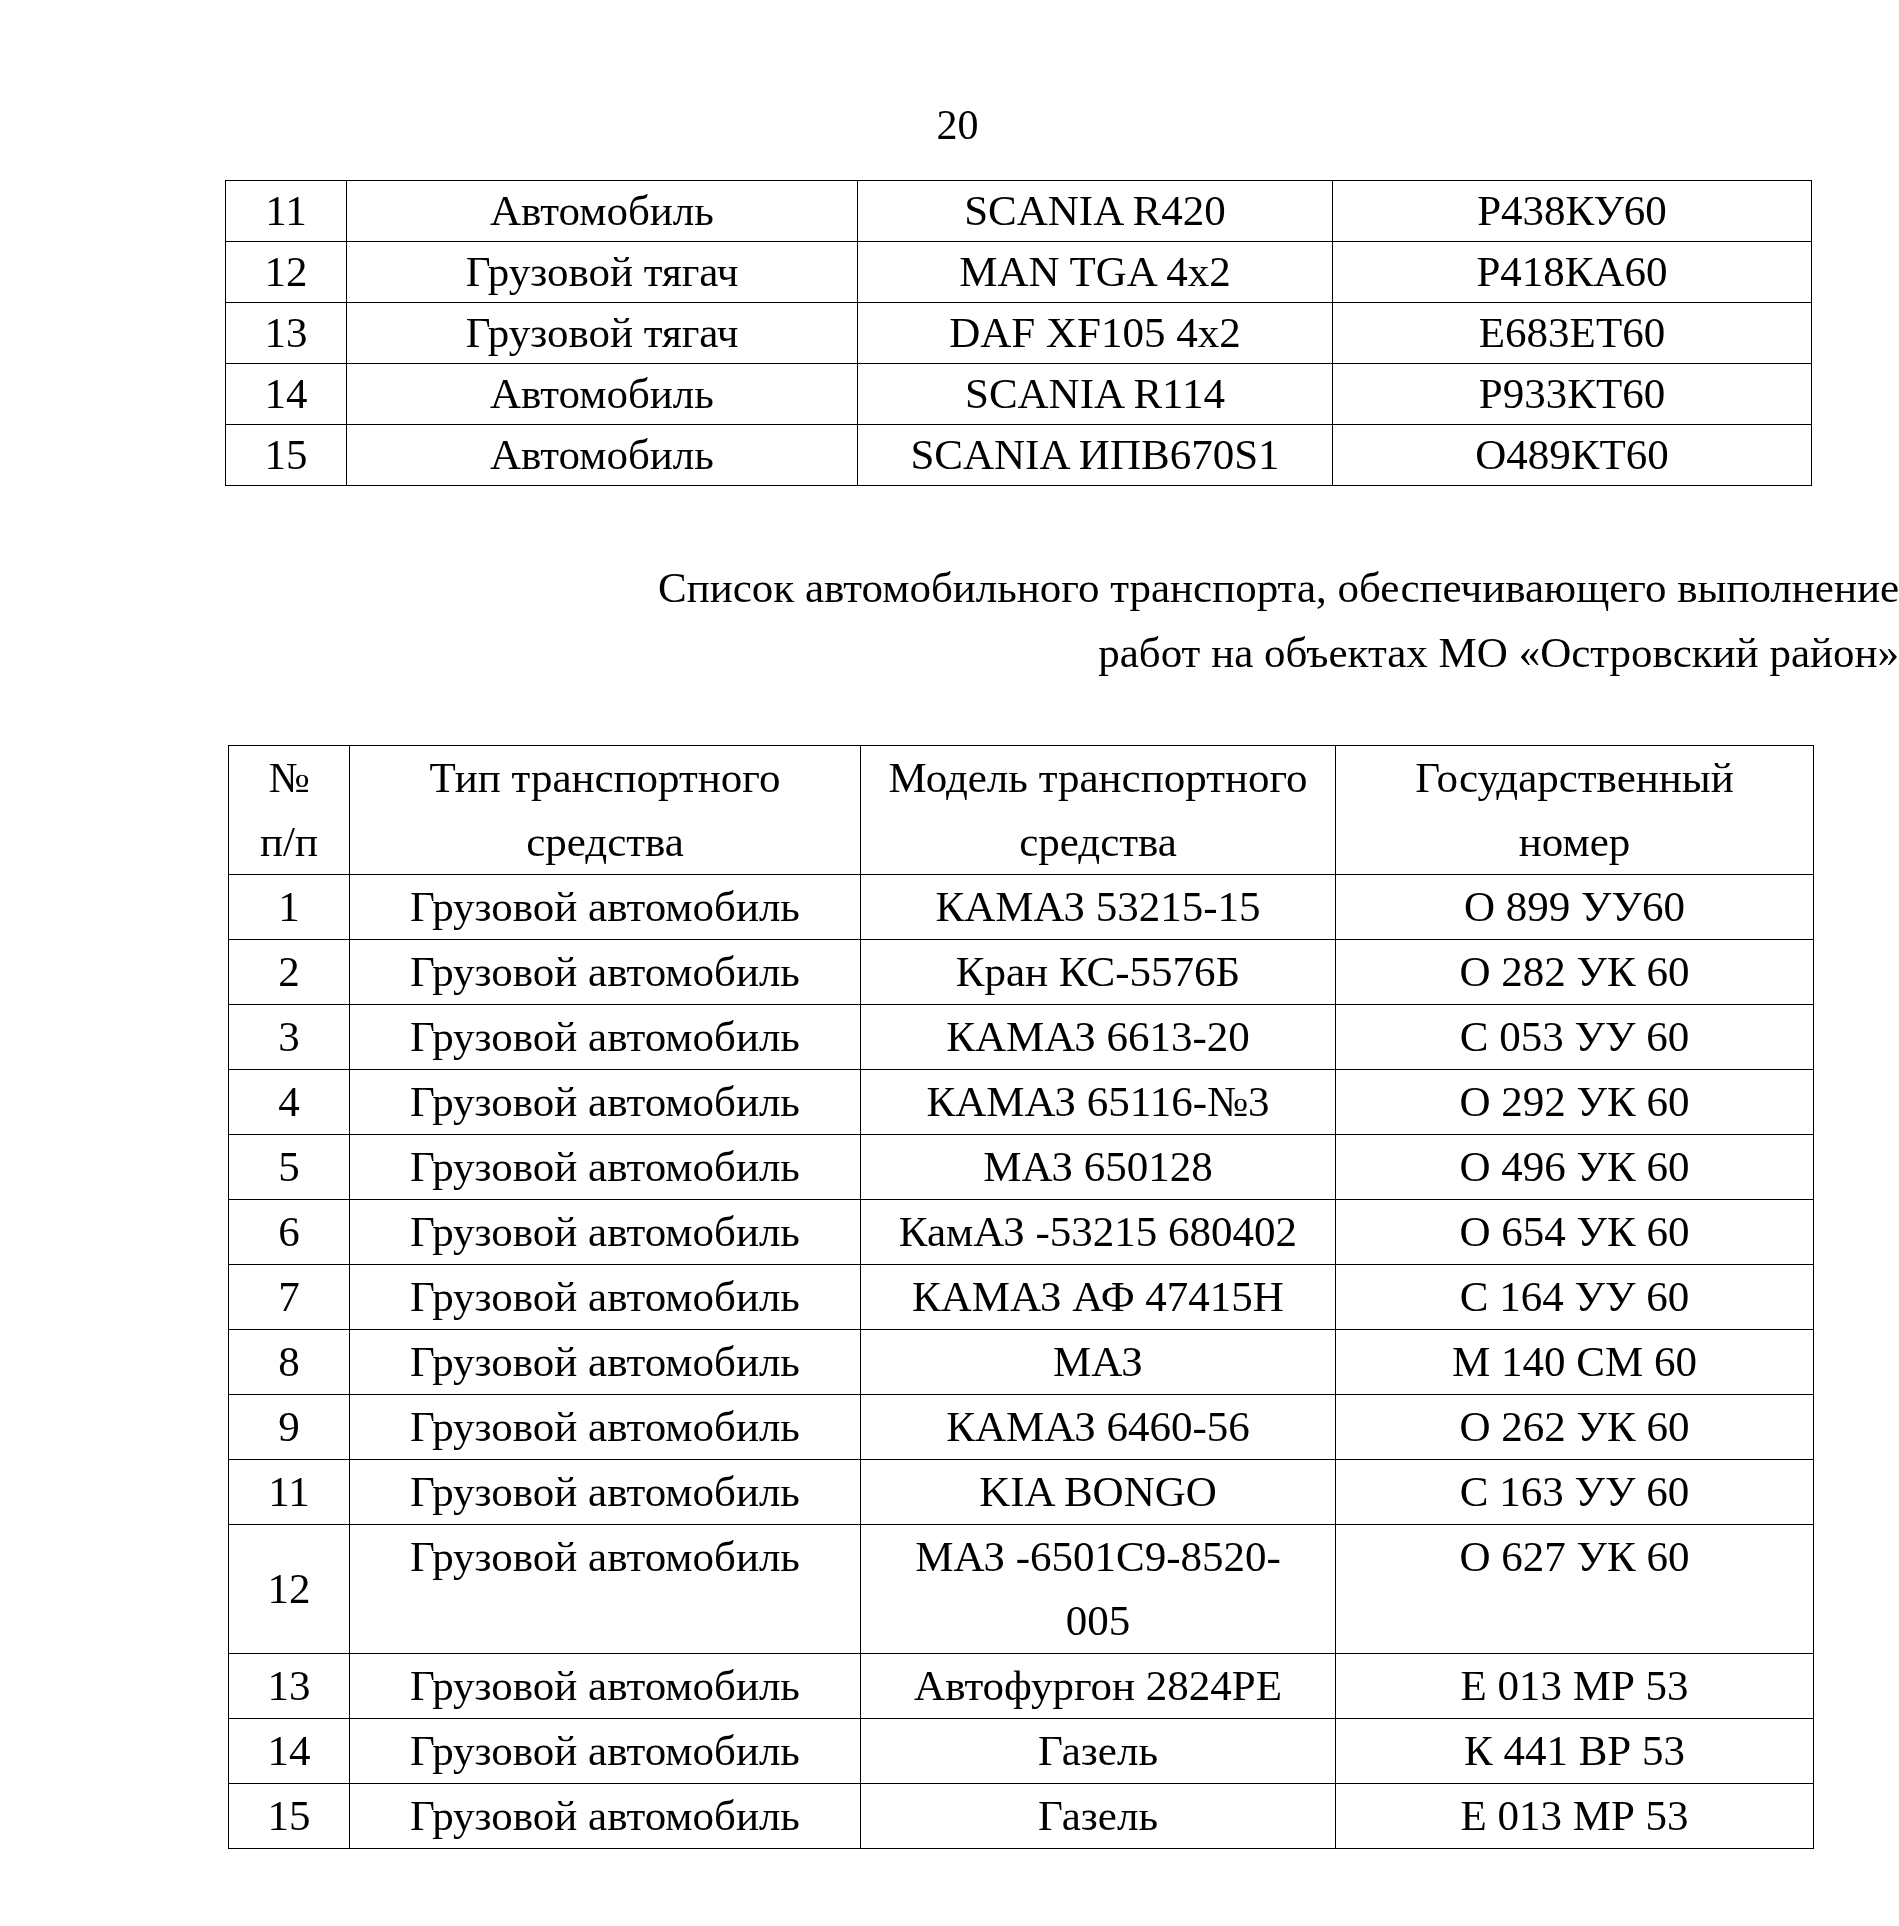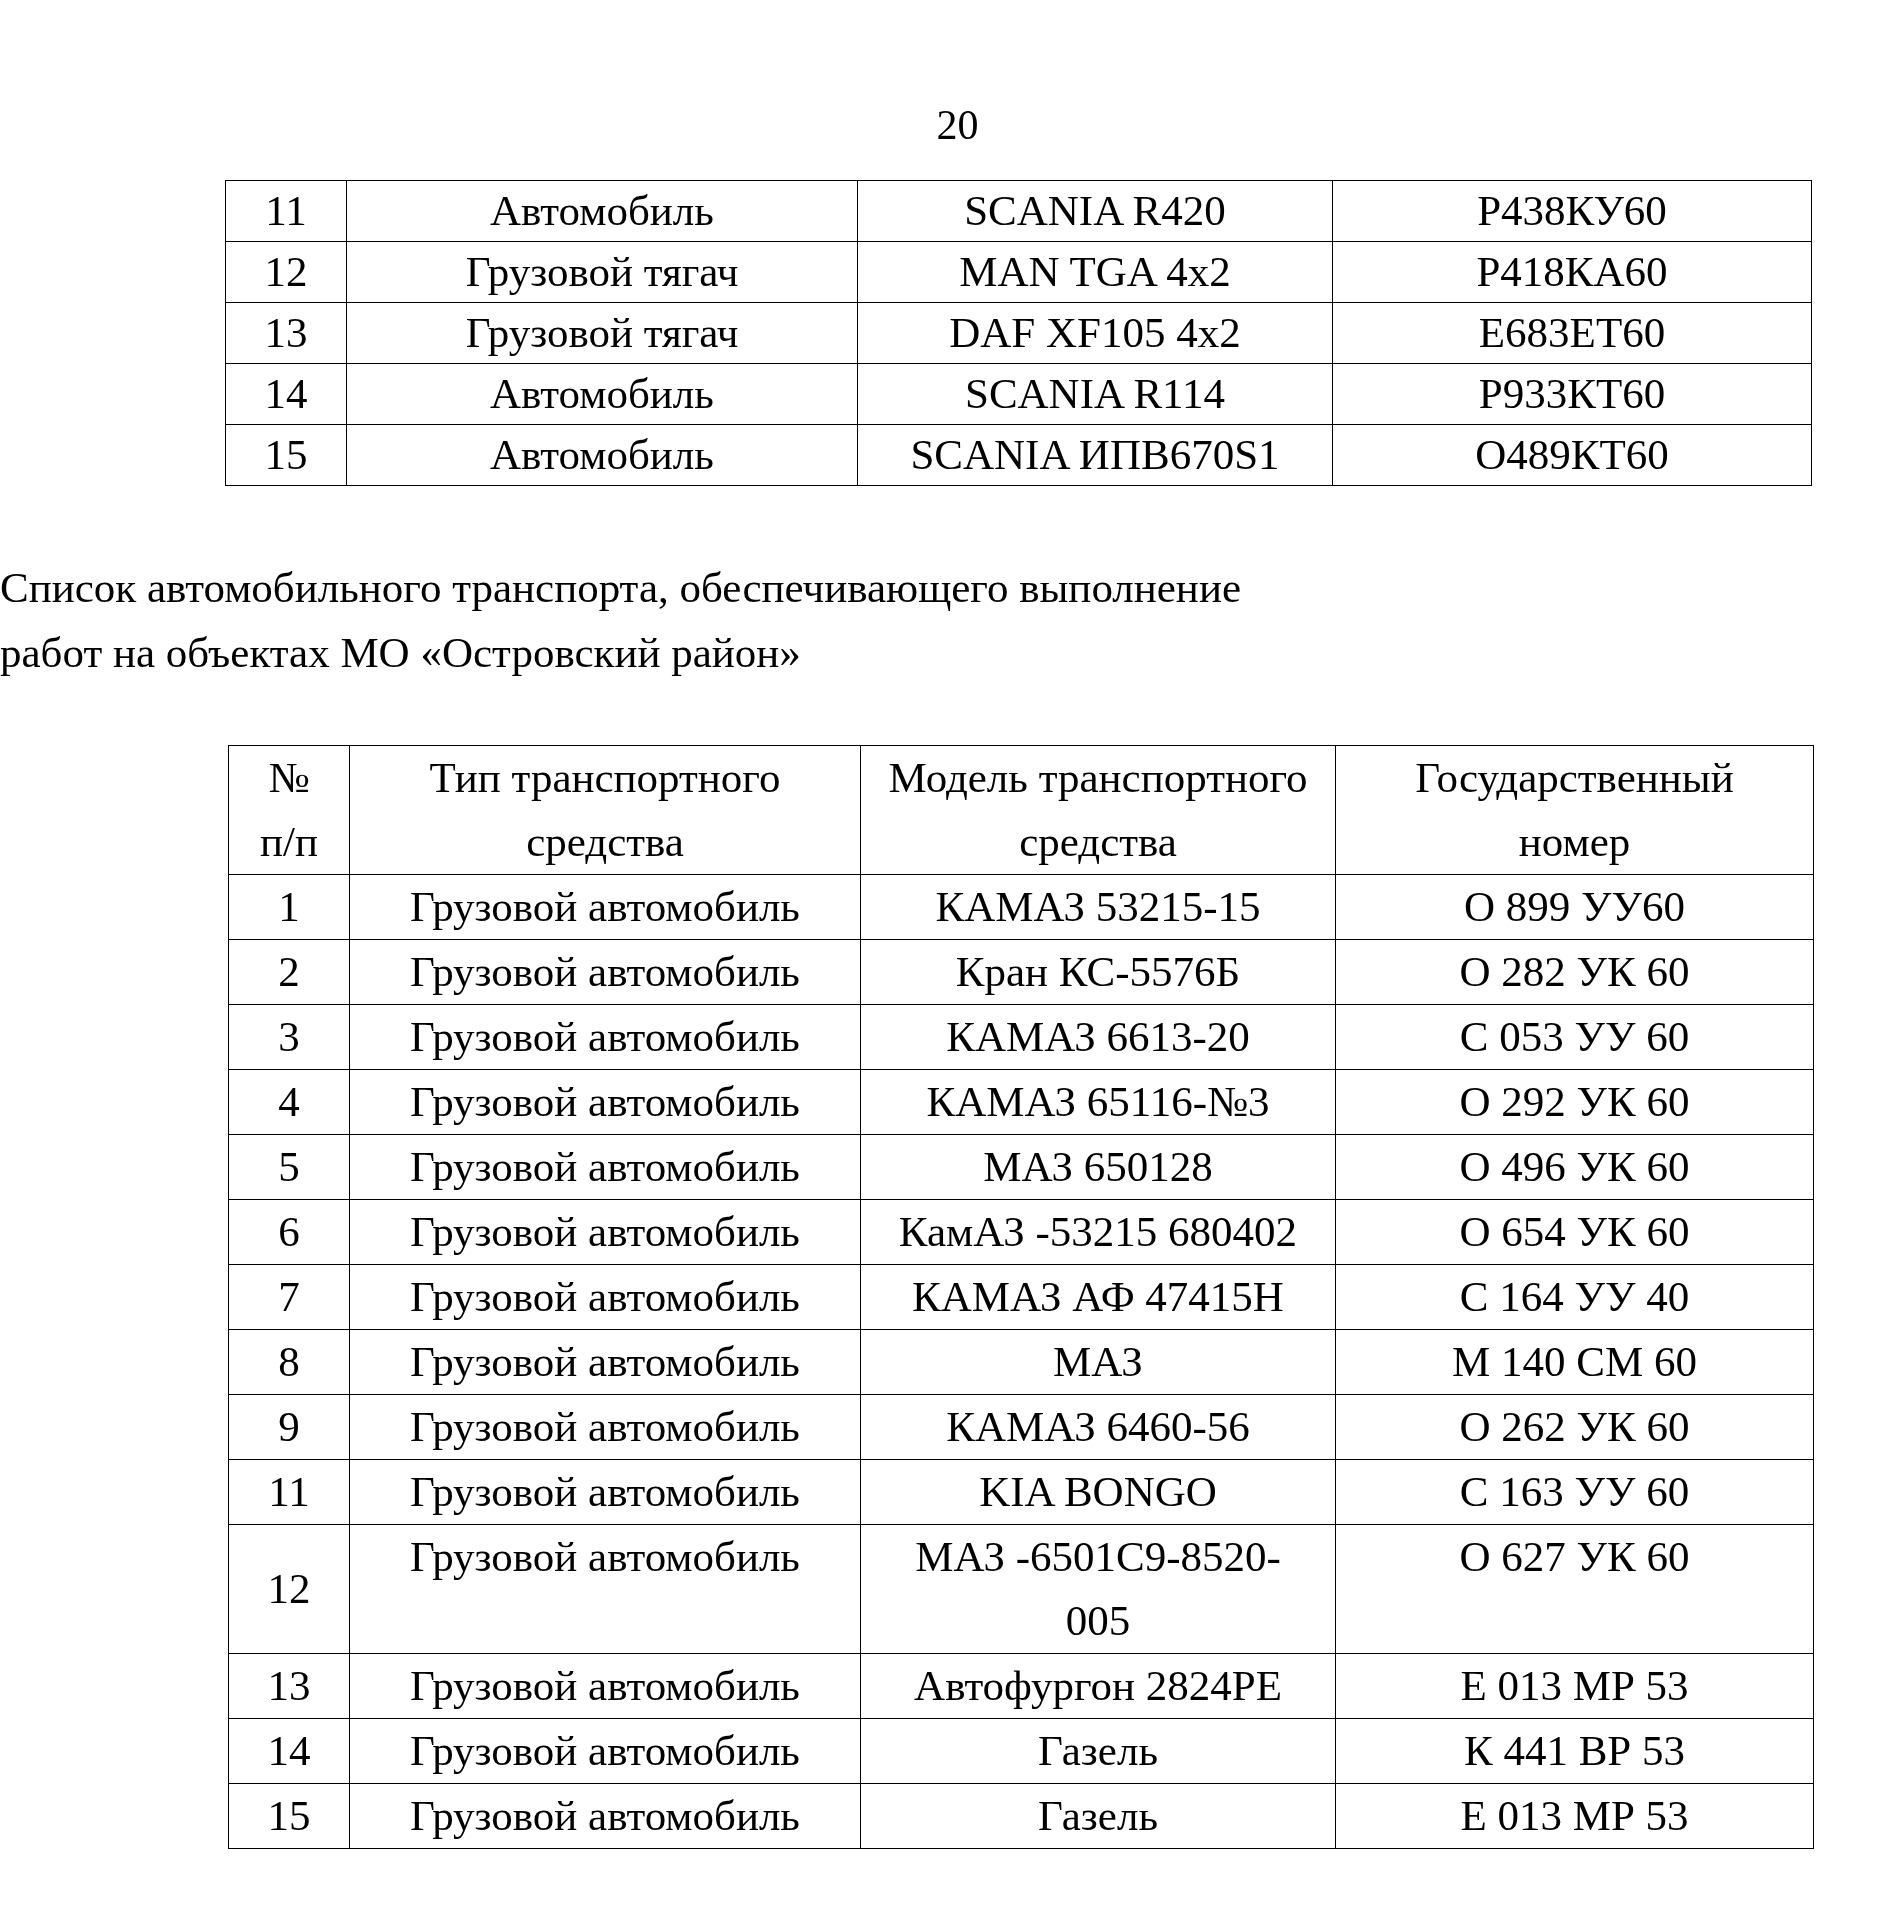--- a/index.html
+++ b/index.html
@@ -10,21 +10,21 @@
   table { position:absolute; border-collapse:collapse; table-layout:fixed;border-radius:23px; }
   td { border:1.9px solid #000; text-align:center; vertical-align:top;
        font-size:43px; line-height:63px; padding:0 3.9px; }
   #t1 { left:225px; top:180px; width:1585px; }
   #t1 td { height:60px; line-height:58px; vertical-align:middle; }
   #t2 { left:228px; top:745px; width:1584px; }
   #t2 td { height:60px; line-height:64px; }
   #t2 td.num { vertical-align:middle; }
   #t2 tr.tall td { height:124px; }
   #t2 thead td { height:127px; }
-  .heading { position:absolute; left:0; width:1899px; text-align:left;
+  .heading { position:absolute; left:0; width:1899px; text-align:right;
              font-size:43px; line-height:65px; }
   #h1 { top:555px; }
   #h2 { top:620px; }
 </style>
 </head>
 <body>
 
 <div class="page-num">20</div>
 
 <table id="t1">
@@ -227,21 +227,21 @@
         <td class="num">
           <div>7</div>
         </td>
         <td>
           <div>Грузовой автомобиль</div>
         </td>
         <td>
           <div>КАМАЗ АФ 47415Н</div>
         </td>
         <td>
-          <div>С 164 УУ 40</div>
+          <div>С 164 УУ 60</div>
         </td>
       </tr>
       <tr>
         <td class="num">
           <div>8</div>
         </td>
         <td>
           <div>Грузовой автомобиль</div>
         </td>
         <td>

